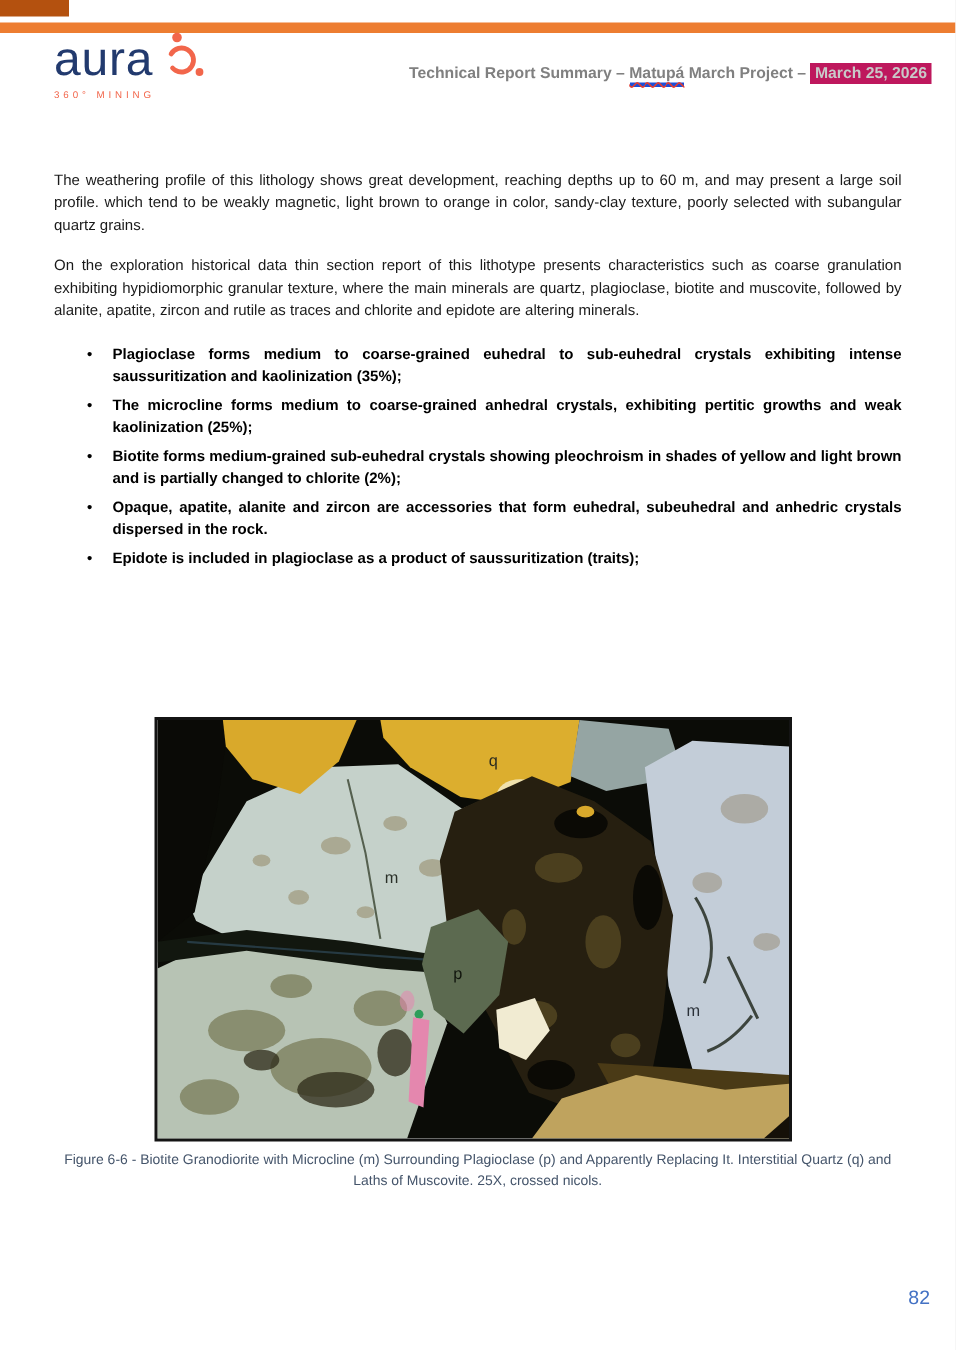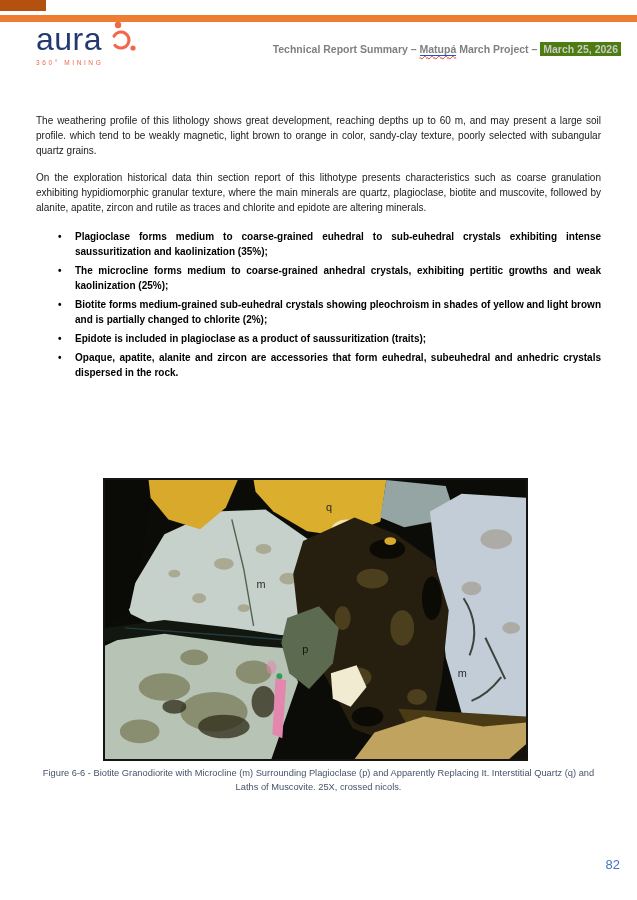--- a/index.html
+++ b/index.html
@@ -15,23 +15,23 @@
   .logo { position:absolute; top:24px; left:36px; width:120px; }
   .logo-text { font-size:32px; line-height:30px; color:#223A6E; letter-spacing:0.5px; }
   .logo-icon { position:absolute; left:69px; top:-8px; }
   .logo-tagline { margin-top:5px; font-size:6.5px; letter-spacing:2.6px; color:#F2664B; white-space:nowrap; }
 
   
   .header-title {
     position:absolute; top:43px; right:29px;
     font-size:10.5px; font-weight:bold; color:#808080; white-space:nowrap;
   }
-  .underline-solid { border-bottom:1px solid #1d4ed8; }
+  .underline-solid { border-bottom:3px solid #1d4ed8; }
   .underline-wavy { text-decoration:underline wavy #e03c31; text-decoration-thickness:1px; text-underline-offset:2px; }
-  .date-highlight { background:#4d7c0f; color:#c9c9c9; padding:1px 3px; }
+  .date-highlight { background:#be185d; color:#c9c9c9; padding:1px 3px; }
 
   
   .content { position:absolute; top:113px; left:36px; width:565px; }
   p.body { margin:0 0 12px 0; font-size:10px; line-height:15px; text-align:justify; }
   ul.minerals { margin:14px 0 0 22px; padding:0; list-style:none; }
   ul.minerals li {
     position:relative; padding-left:17px; margin-bottom:4px;
     font-size:10px; line-height:15px; font-weight:bold; color:#000; text-align:justify;
   }
   ul.minerals li::before { content:"•"; position:absolute; left:0; top:0; font-size:10px; }
@@ -68,22 +68,22 @@
     <span>Technical Report Summary – </span><span class="underline-solid"><span class="underline-wavy">Matupá</span></span><span> March Project – </span><span class="date-highlight">March 25, 2026</span>
   </div>
 
   <div class="content">
     <p class="body">The weathering profile of this lithology shows great development, reaching depths up to 60 m, and may present a large soil profile. which tend to be weakly magnetic, light brown to orange in color, sandy-clay texture, poorly selected with subangular quartz grains.</p>
     <p class="body">On the exploration historical data thin section report of this lithotype presents characteristics such as coarse granulation exhibiting hypidiomorphic granular texture, where the main minerals are quartz, plagioclase, biotite and muscovite, followed by alanite, apatite, zircon and rutile as traces and chlorite and epidote are altering minerals.</p>
     <ul class="minerals">
       <li>Plagioclase forms medium to coarse-grained euhedral to sub-euhedral crystals exhibiting intense saussuritization and kaolinization (35%);</li>
       <li>The microcline forms medium to coarse-grained anhedral crystals, exhibiting pertitic growths and weak kaolinization (25%);</li>
       <li>Biotite forms medium-grained sub-euhedral crystals showing pleochroism in shades of yellow and light brown and is partially changed to chlorite (2%);</li>
+      <li>Opaque, apatite, alanite and zircon are accessories that form euhedral, subeuhedral and anhedric crystals dispersed in the rock.</li>
       <li>Epidote is included in plagioclase as a product of saussuritization (traits);</li>
-      <li>Opaque, apatite, alanite and zircon are accessories that form euhedral, subeuhedral and anhedric crystals dispersed in the rock.</li>
     </ul>
   </div>
 
   <div class="figure-wrap">
     <svg class="micro-frame" width="421" height="279" viewBox="0 0 425 283" preserveAspectRatio="none">
 
       <rect x="0" y="0" width="425" height="283" fill="#0b0c07"></rect>
 
       <polygon points="0,168 55,142 120,148 175,160 195,205 168,283 0,283" fill="#b7c3b4"></polygon>
       <g fill="#6b6b43" opacity="0.6">

